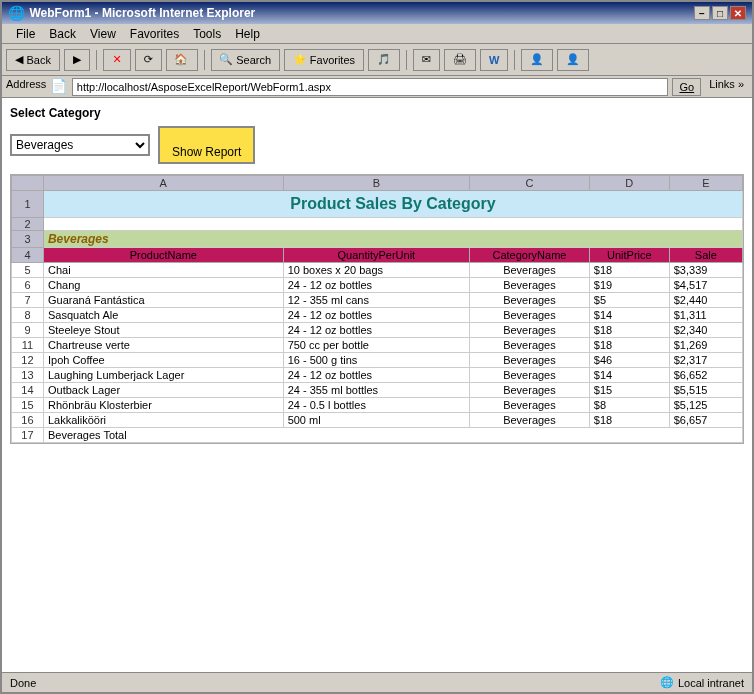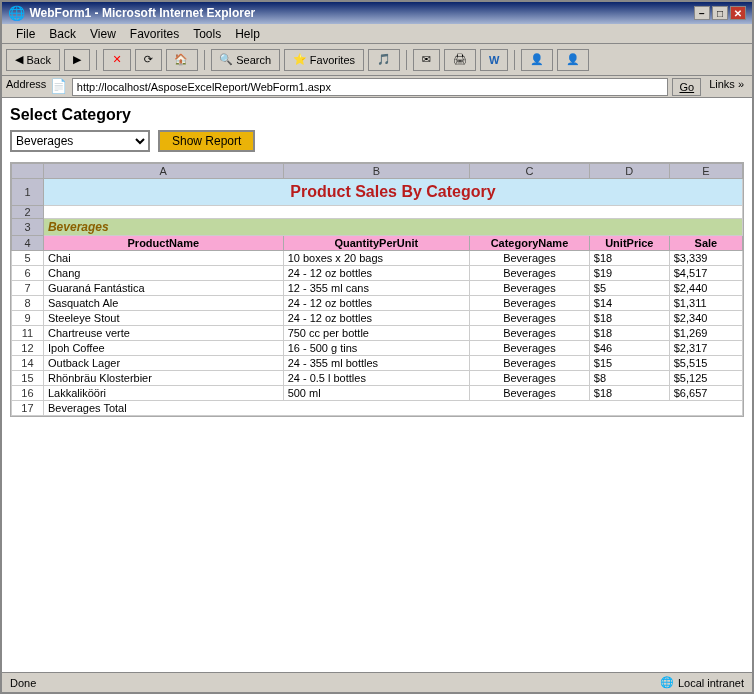--- a/index.html
+++ b/index.html
@@ -26,43 +26,43 @@
     .address-bar { background: #d4d0c8; border-bottom: 1px solid #888; padding: 2px 4px; display: flex; align-items: flex-start; gap: 4px; height: 22px; }
     .address-label { font-size: 11px; color: black; }
     .address-input { flex: 1; height: 18px; border: 1px solid #888; font-size: 11px; padding: 0 4px; background: white; }
     .go-btn { background: #d4d0c8; border: 1px solid #888; padding: 1px 6px; font-size: 11px; cursor: pointer; height: 18px; text-decoration: underline; }
     .links-btn { font-size: 11px; padding: 0 4px; cursor: pointer; }
 
     
     .page-content { flex: 1; background: white; padding: 8px; overflow: auto; display: flex; flex-direction: column; gap: 6px; }
     .controls-row { display: flex; align-items: center; gap: 8px; margin-bottom: 4px; }
     .category-select { width: 140px; height: 22px; font-size: 12px; border: 2px solid #888; background: white; }
-    .show-report-btn { background: #eab308; border: 2px solid #888; padding: 2px 12px; font-size: 12px; cursor: pointer; height: 22px; }
+    .show-report-btn { background: #fde047; border: 2px solid #888; padding: 17px 12px; font-size: 12px; cursor: pointer; height: 22px; }
 
     
     .spreadsheet { border: 1px solid #aaa; font-size: 11px; }
     .ss-table { border-collapse: collapse; width: 100%; }
     
     
     .row-num { background: #c0c0d0; border: 1px solid #aaa; text-align: center; font-size: 11px; color: #333; min-width: 24px; padding: 0 2px; }
     .col-header { background: #c0c0d0; border: 1px solid #aaa; text-align: center; font-size: 11px; color: #333; padding: 1px 4px; }
 
     
     .cell { border: 1px solid #ccc; padding: 1px 4px; background: white; }
     .cell-center { text-align: center; }
     .cell-right { text-align: left; }
 
     
-    .title-cell { background: #c8e8f8; color: #b91c1c; font-size: 16px; font-weight: bold; text-align: center; border: 1px solid #ccc; padding: 4px; }
+    .title-cell { background: #c8e8f8; color: #0f766e; font-size: 16px; font-weight: bold; text-align: center; border: 1px solid #ccc; padding: 4px; }
 
     
     .cat-header-cell { background: #c0d8a0; color: #8b6000; font-weight: bold; font-size: 12px; font-style: italic; border: 1px solid #ccc; padding: 1px 4px; }
 
     
-    .col-data-header { background: #f9a8d4; border: 1px solid #aaa; text-align: center; font-size: 11px; font-weight: bold; padding: 1px 4px; }
+    .col-data-header { background: #be185d; border: 1px solid #aaa; text-align: center; font-size: 11px; font-weight: normal; padding: 1px 4px; }
 
     
     .data-row td { border: 1px solid #ccc; padding: 1px 4px; background: white; font-size: 11px; }
 
     
     .total-row td { border: 1px solid #ccc; padding: 1px 4px; background: white; font-weight: normal; font-size: 11px; }
 
     
     .status-bar { background: #d4d0c8; border-top: 1px solid #888; padding: 1px 8px; display: flex; justify-content: space-between; align-items: center; height: 20px; font-size: 11px; }
     .status-right { display: flex; align-items: center; gap: 4px; }
@@ -145,21 +145,21 @@
   <div class="address-bar">
     <span class="address-label">Address</span>
     <span style="font-size:14px;">📄</span>
     <input class="address-input" type="text" value="http://localhost/AsposeExcelReport/WebForm1.aspx" style="">
     <button class="go-btn">Go</button>
     <span class="links-btn">Links »</span>
   </div>
 
   <div class="page-content">
 
-    <div style="font-weight:bold;font-size:16px;">Select Category</div>
+    <div style="font-weight:bold;font-size:12px;">Select Category</div>
 
     <div class="controls-row">
       <select class="category-select">
         <option>Beverages</option>
         <option>Condiments</option>
         <option>Confections</option>
         <option>Dairy Products</option>
         <option>Grains/Cereals</option>
       </select>
       <button class="show-report-btn">Show Report</button>
@@ -253,20 +253,28 @@
   </tr>
             <tr class="data-row">
     <td class="row-num">12</td>
     <td class="cell">Ipoh Coffee</td>
     <td class="cell">16 - 500 g tins</td>
     <td class="cell cell-center">Beverages</td>
     <td class="cell cell-right">$46</td>
     <td class="cell cell-right">$2,317</td>
   </tr>
             <tr class="data-row">
+    <td class="row-num">13</td>
+    <td class="cell">Laughing Lumberjack Lager</td>
+    <td class="cell">24 - 12 oz bottles</td>
+    <td class="cell cell-center">Beverages</td>
+    <td class="cell cell-right">$14</td>
+    <td class="cell cell-right">$6,652</td>
+  </tr>
+            <tr class="data-row">
     <td class="row-num">14</td>
     <td class="cell">Outback Lager</td>
     <td class="cell">24 - 355 ml bottles</td>
     <td class="cell cell-center">Beverages</td>
     <td class="cell cell-right">$15</td>
     <td class="cell cell-right">$5,515</td>
   </tr>
             <tr class="data-row">
     <td class="row-num">15</td>
     <td class="cell">Rhönbräu Klosterbier</td>

